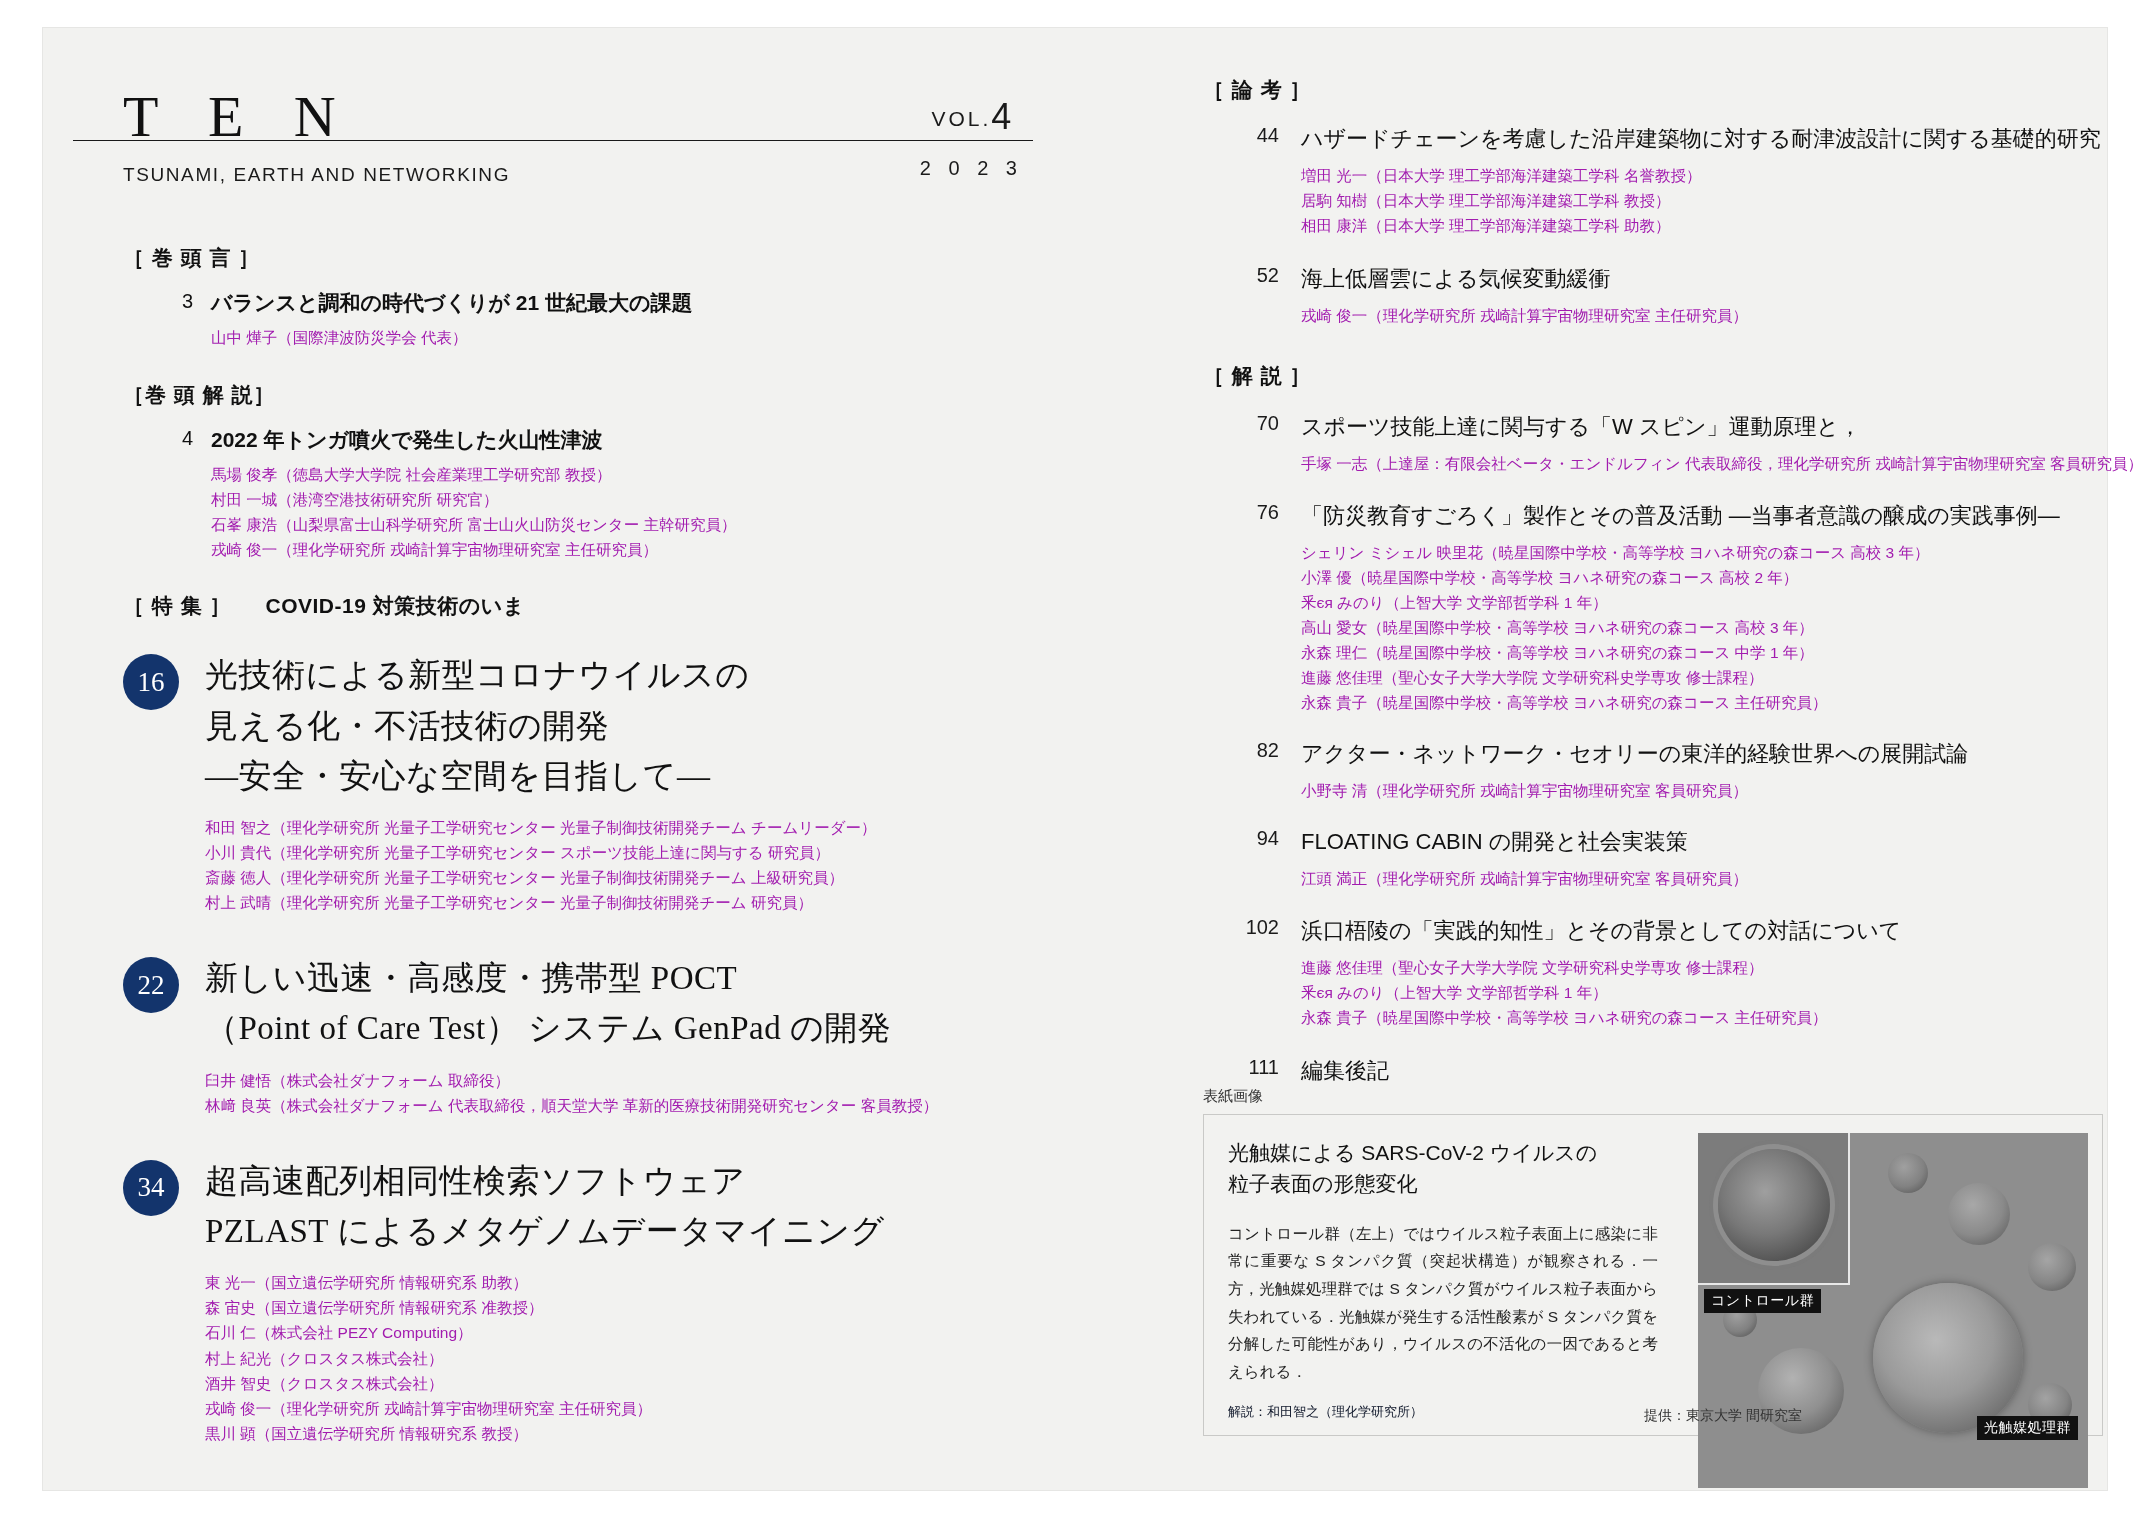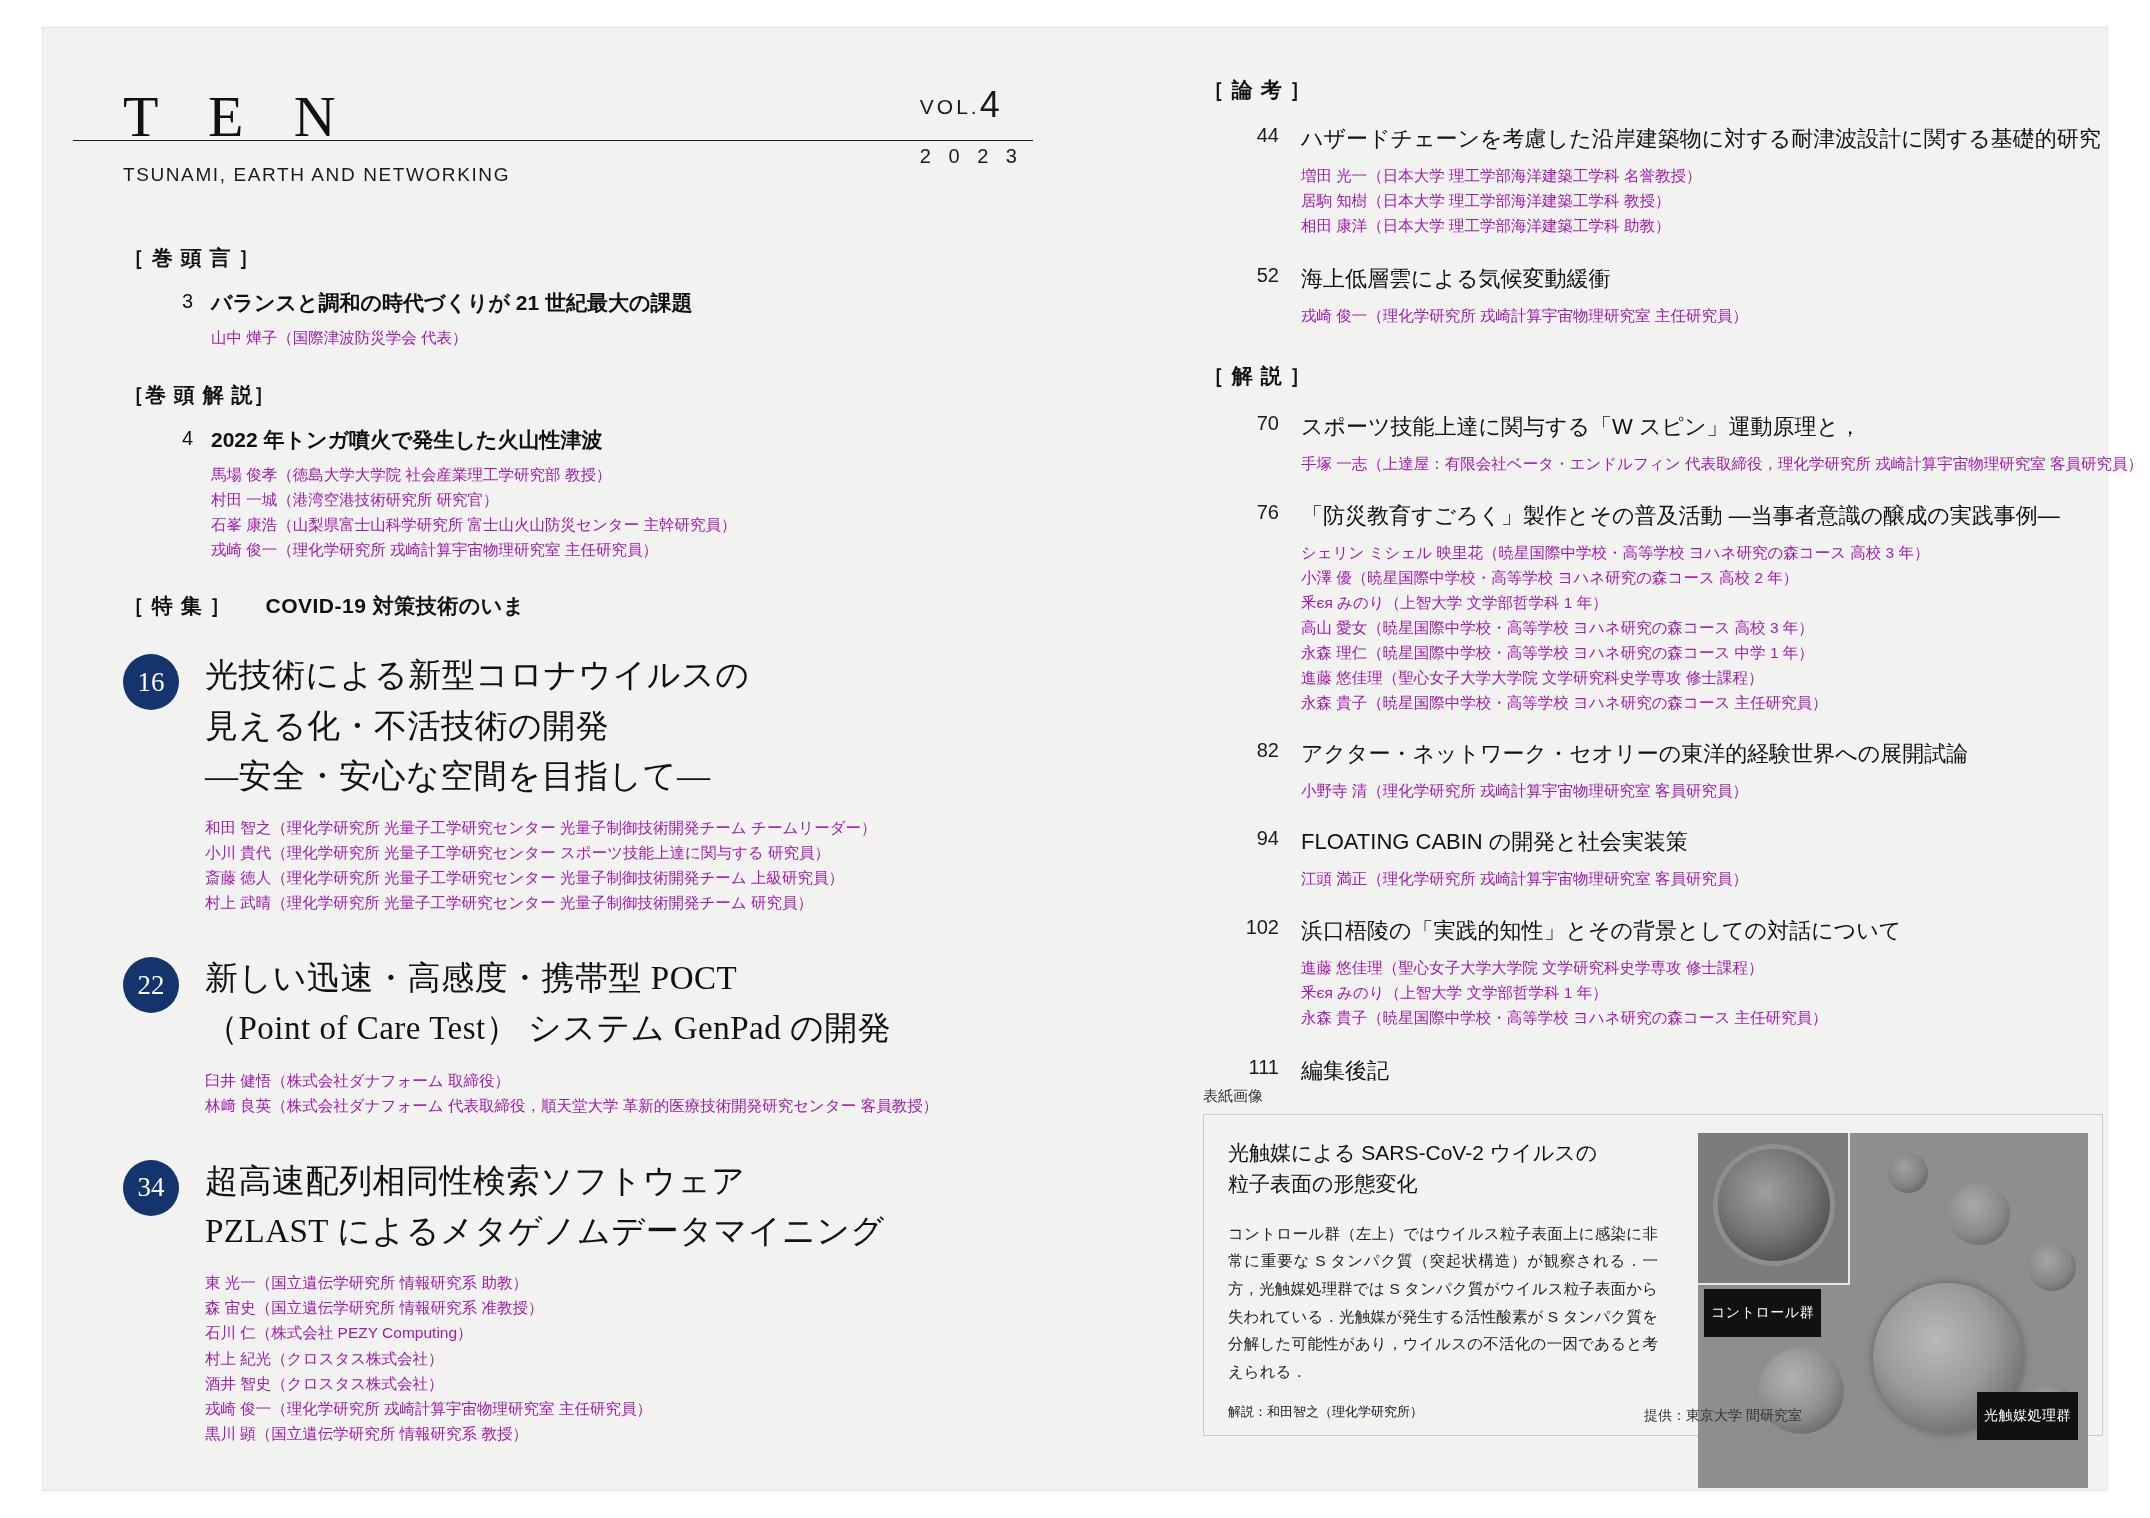--- a/index.html
+++ b/index.html
@@ -66,22 +66,22 @@
   .ten-sub {
     font-family: "Liberation Sans", sans-serif;
     font-size: 19px;
     letter-spacing: 1.6px;
     margin-top: 18px;
     color: #1a1a1a;
   }
   .vol-block {
     position: absolute;
     right: 0;
-    top: 4px;
-    text-align: left;
+    top: 16px;
+    text-align: center;
   }
   .vol-line {
     font-family: "Liberation Sans", sans-serif;
     font-size: 21px;
     letter-spacing: 3px;
   }
   .vol-line .volnum {
     font-size: 36px;
     letter-spacing: 0;
     vertical-align: -3px;
@@ -256,21 +256,21 @@
   }
   .vir {
     position: absolute;
     border-radius: 50%;
   }
   .cap {
     position: absolute;
     background: #111;
     color: #fff;
     font-size: 14px;
-    padding: 15px 7px;
+    padding: 3px 7px;
     letter-spacing: 0.5px;
     white-space: nowrap;
   }
 </style>
 </head>
 <body>
 
 <div class="page">
   <div class="sheet">
 

